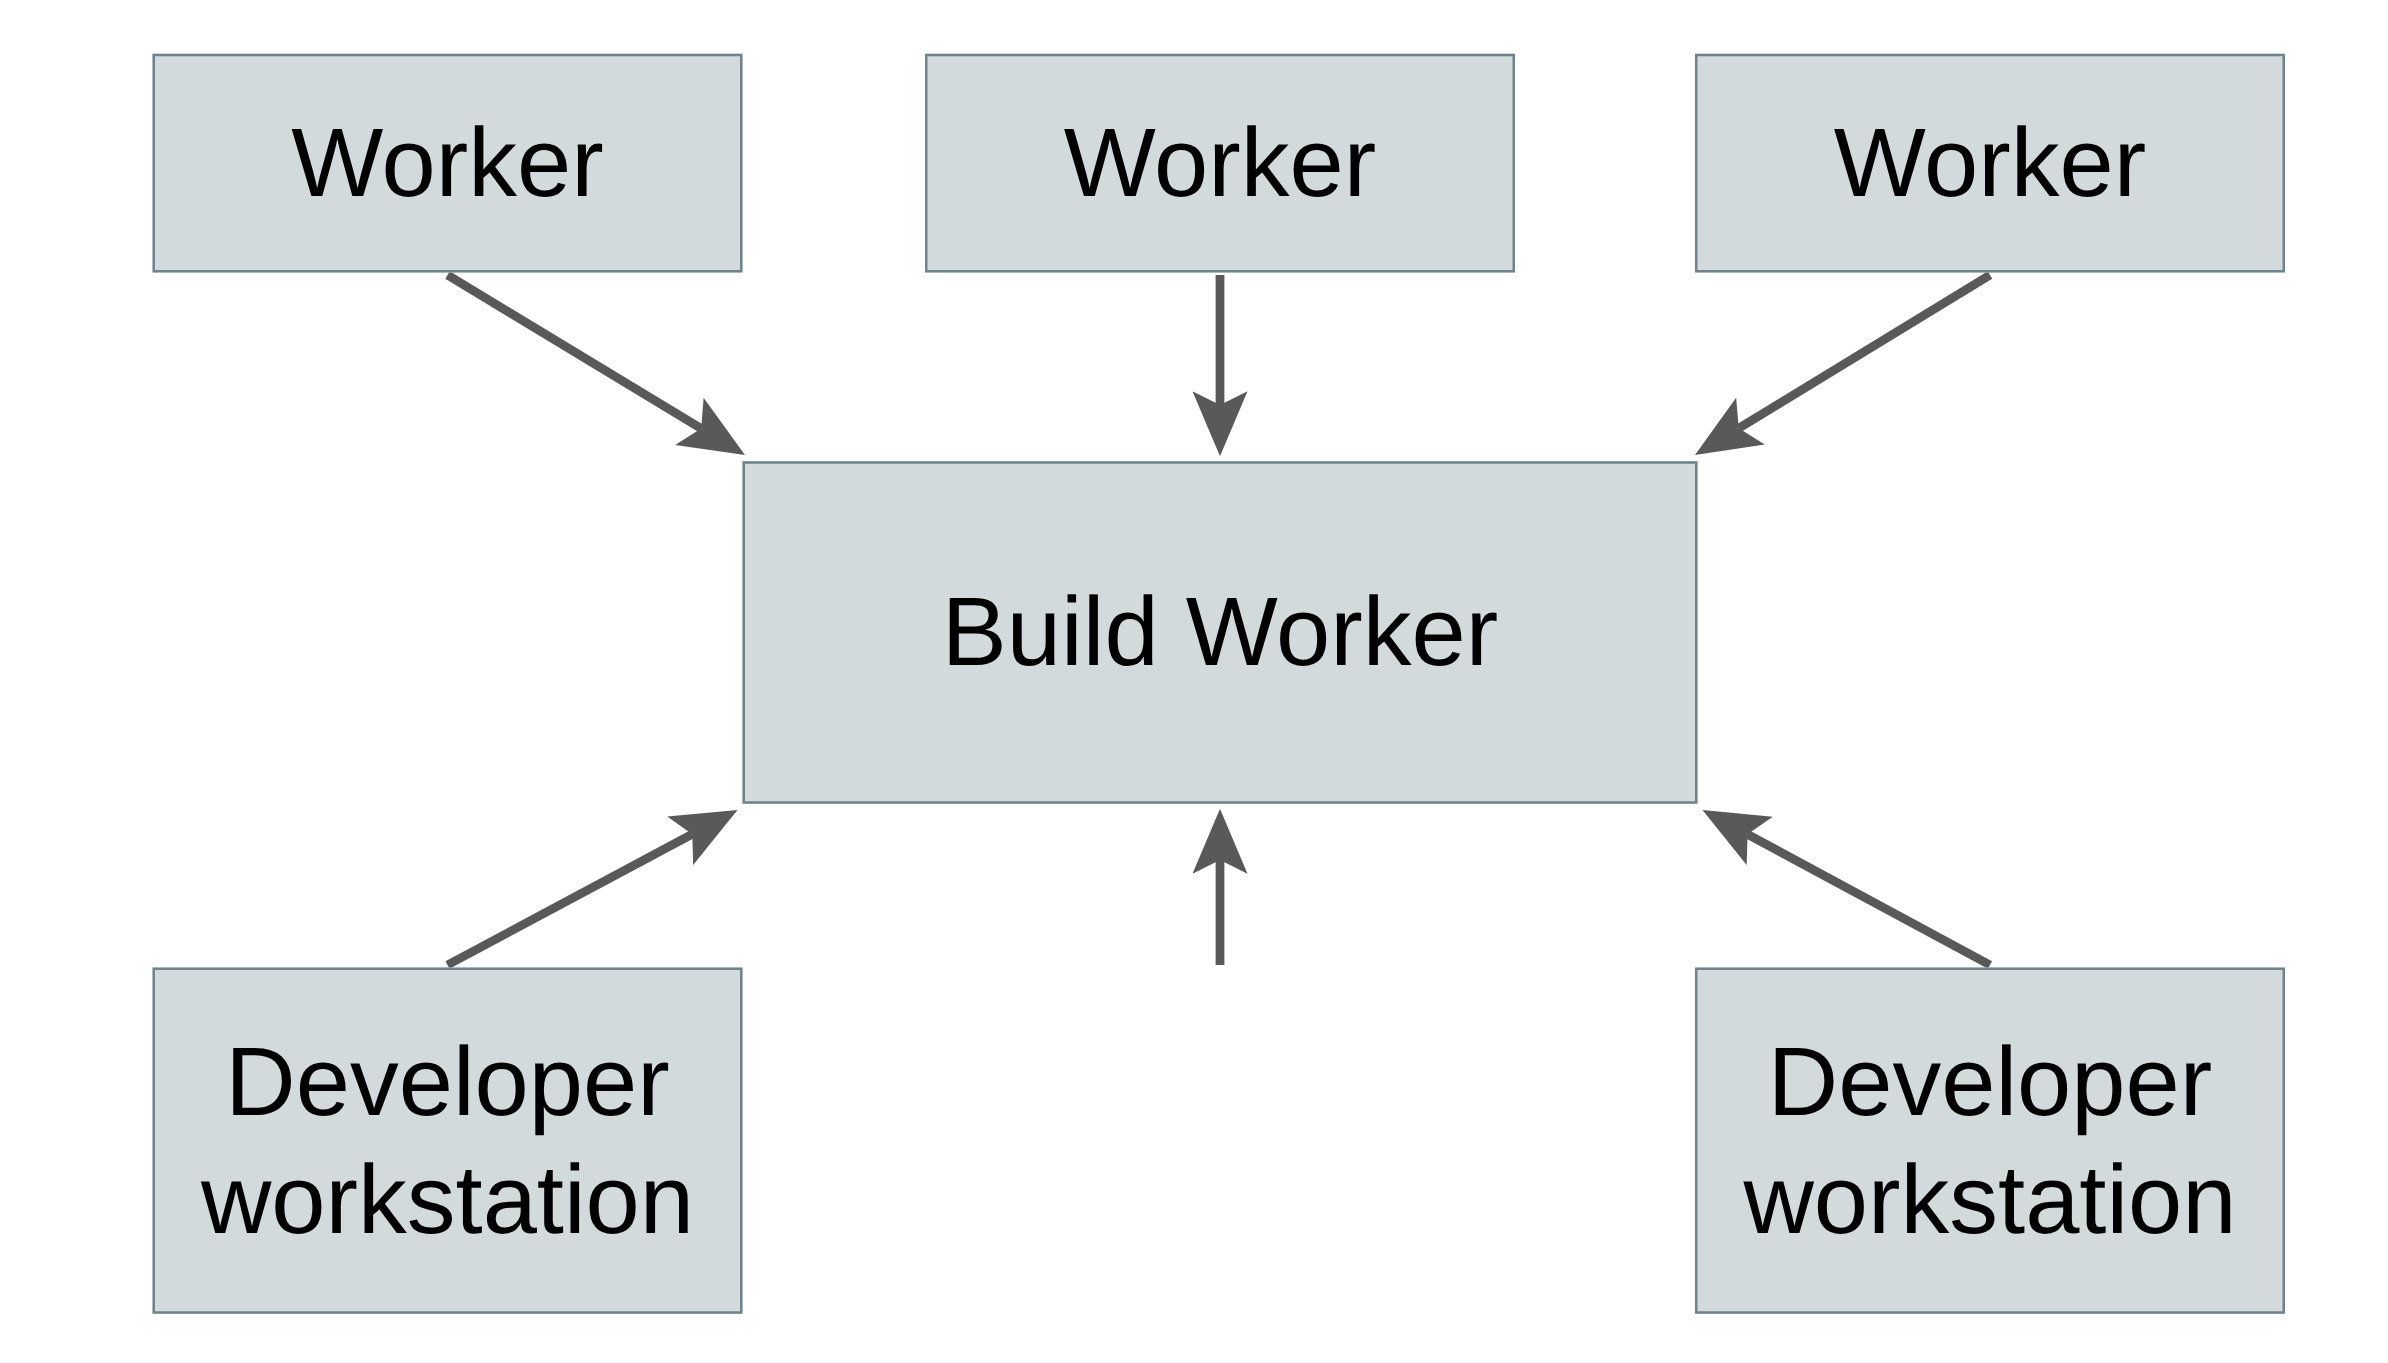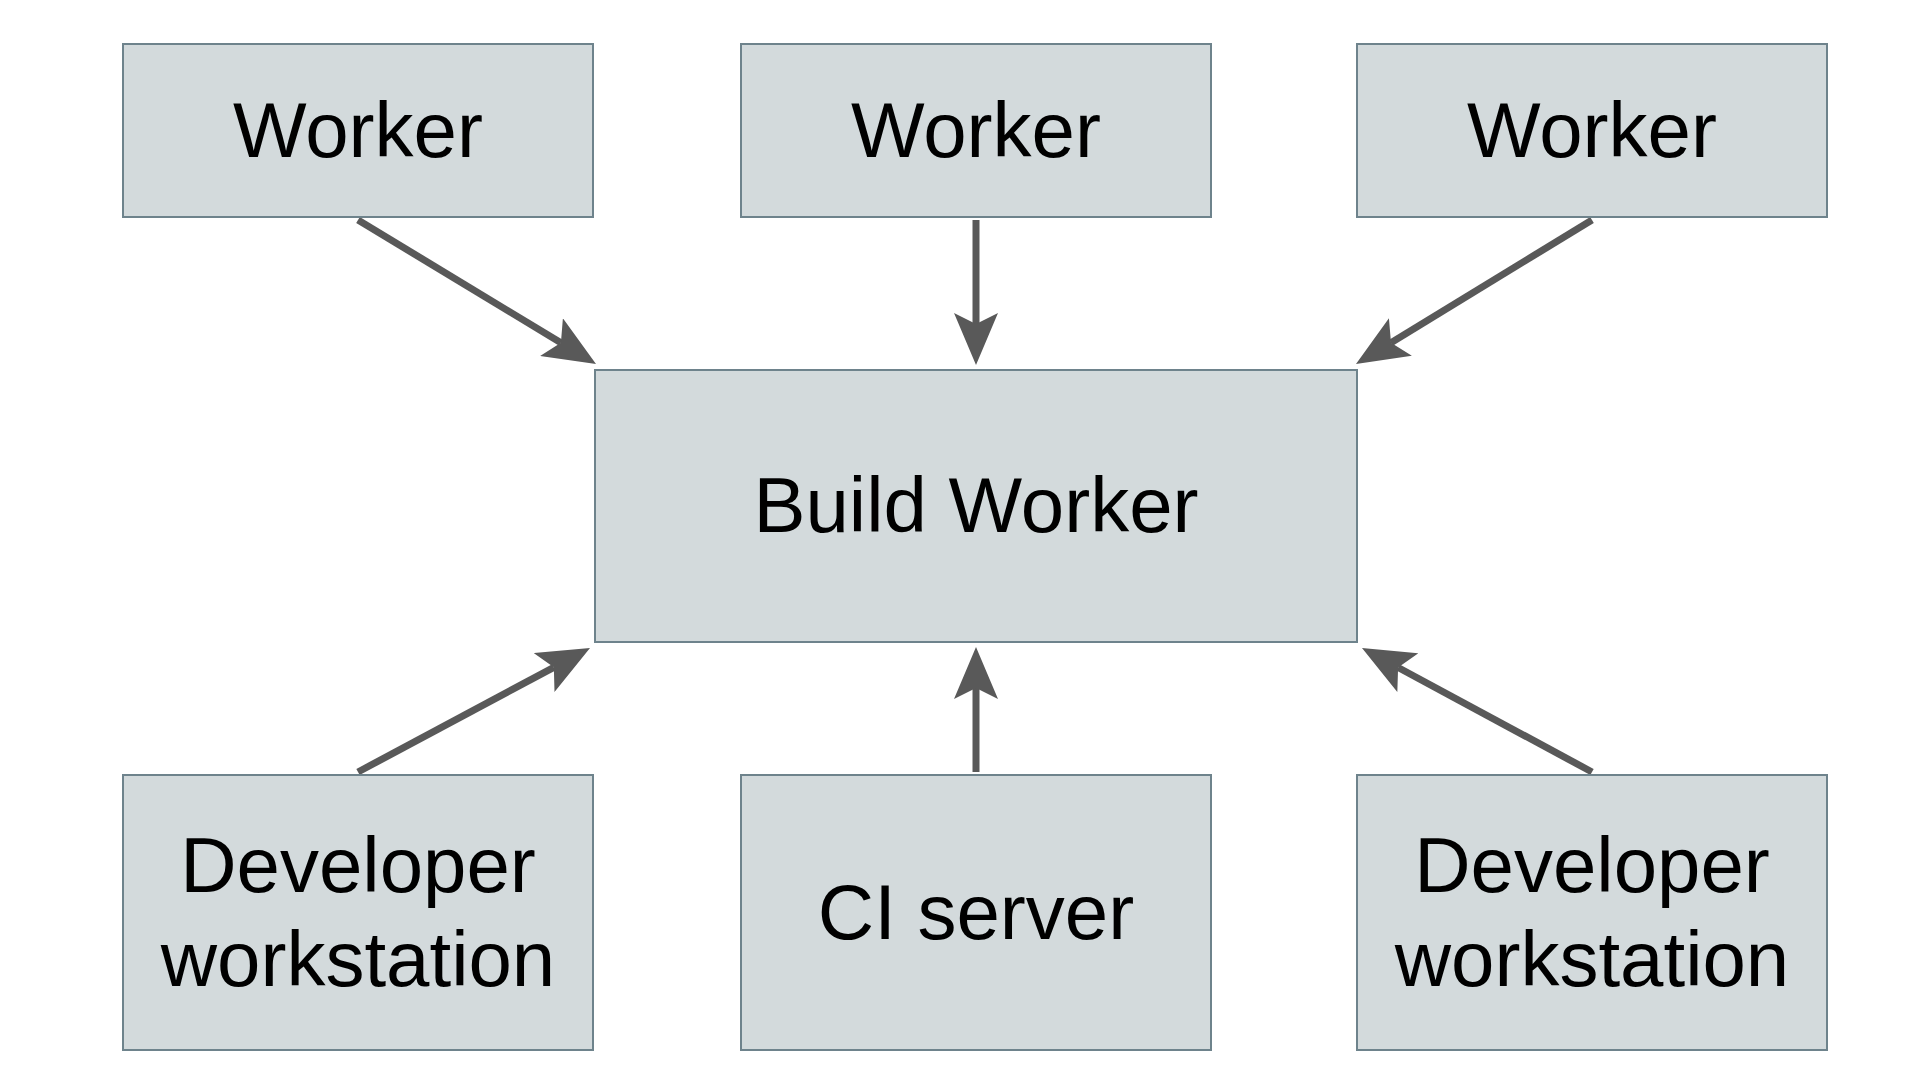--- a/index.html
+++ b/index.html
@@ -62,19 +62,16 @@
     </div>
     <div class="node" style="left: 1356px; top: 43px; width: 472px; height: 175px; background: rgb(211, 218, 220); border-color: rgb(110, 131, 140); color: rgb(0, 0, 0);">
       <span class="node-label">Worker</span>
     </div>
     <div class="node" style="left: 594px; top: 369px; width: 764px; height: 274px; background: rgb(211, 218, 220); border-color: rgb(110, 131, 140); color: rgb(0, 0, 0);">
       <span class="node-label">Build Worker</span>
     </div>
     <div class="node" style="left: 122px; top: 774px; width: 472px; height: 277px; background: rgb(211, 218, 220); border-color: rgb(110, 131, 140); color: rgb(0, 0, 0);">
       <span class="node-label">Developer workstation</span>
     </div>
-    <div class="node" style="left: 740px; top: 774px; width: 472px; height: 277px; background: rgb(211, 218, 220); border-color: rgb(110, 131, 140); color: rgb(0, 0, 0);">
-      <span class="node-label">CI server</span>
-    </div>
     <div class="node" style="left: 1356px; top: 774px; width: 472px; height: 277px; background: rgb(211, 218, 220); border-color: rgb(110, 131, 140); color: rgb(0, 0, 0);">
       <span class="node-label">Developer workstation</span>
     </div>
   </div>
 
 </body></html>

